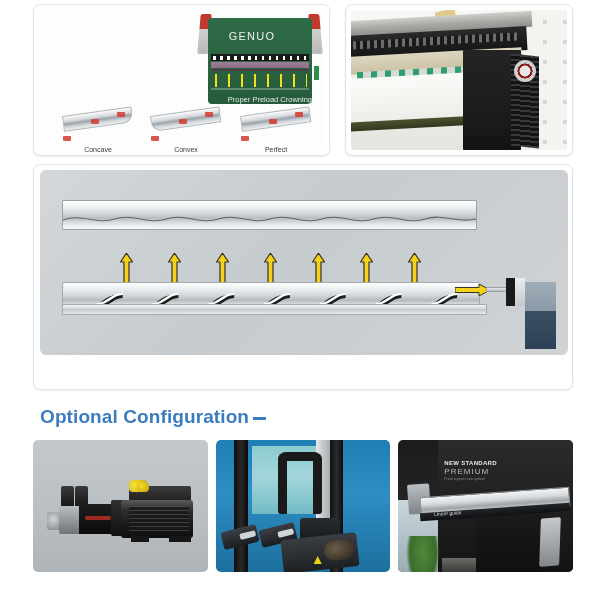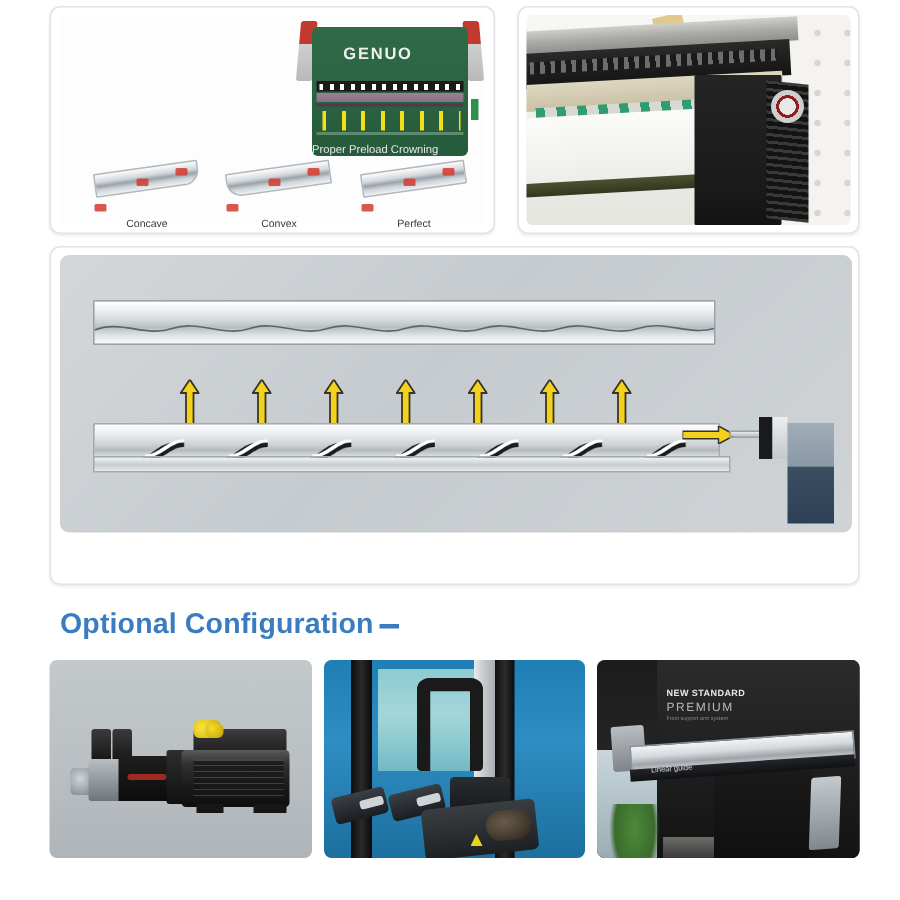--- a/index.html
+++ b/index.html
@@ -121,21 +121,21 @@
     width: 104px; height: 86px;
     background: linear-gradient(to bottom, #2f6b47 0%, #2c6442 45%, #255a3a 100%);
     border-radius: 4px;
   }
   .green-logo {
     position: absolute;
     left: 9px; top: 14px;
     width: 88px;
     text-align: center;
     font-size: 11px;
-    font-weight: bold;
+    font-weight: normal;
     color: #f0f0f0;
     letter-spacing: 1.2px;
   }
   .green-strip-dark {
     position: absolute;
     left: 12px; top: 38px;
     width: 98px; height: 7px;
     background: #1a1a1a;
   }
   .green-dots {
@@ -167,21 +167,21 @@
   .green-base {
     position: absolute;
     left: 12px; top: 72px;
     width: 98px; height: 2px;
     background: #5d8a6c;
   }
   .green-label {
     position: absolute;
     left: 9px; bottom: 4px;
     width: 104px;
-    text-align: left;
+    text-align: right;
     font-size: 7.5px;
     color: #e8e8e8;
     white-space: nowrap;
   }
   .green-ram-l, .green-ram-r {
     position: absolute;
     top: -2px;
     width: 11px; height: 40px;
     background: linear-gradient(to bottom, #c23a2e 0%, #c23a2e 38%, #cfcfcf 38%, #b9b9b9 100%);
     border-radius: 2px;

